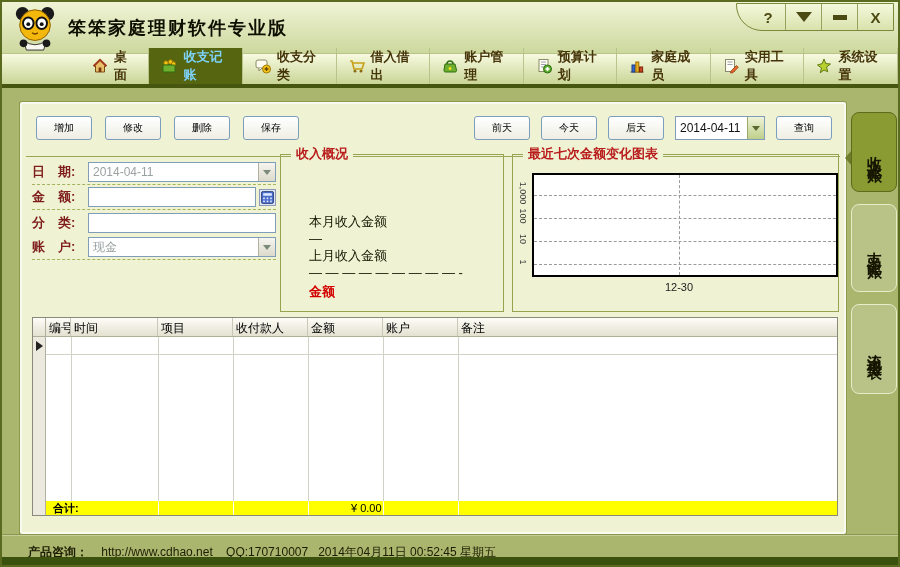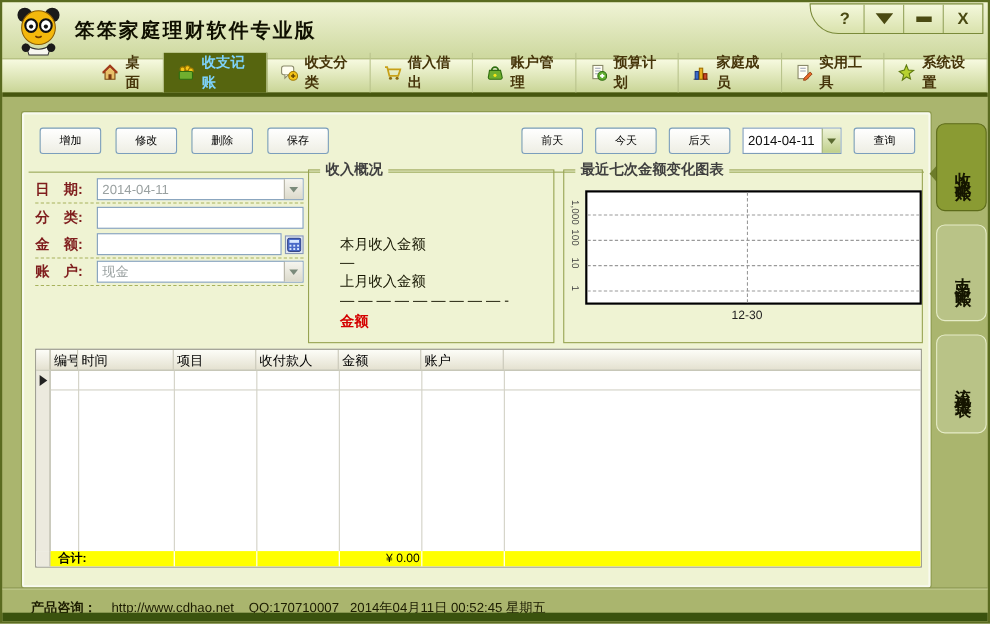--- a/index.html
+++ b/index.html
@@ -67,21 +67,21 @@
                   border-left:1px solid #b3b1a2; display:flex; align-items:center; justify-content:center; }
   .combo .arrow .chev { border-top-color:#7a8a7a; }
   .tinput { flex:1; height:20px; border:1px solid #7f9db9; background:#fff; font-size:12px;
             padding:0 4px; font-family:inherit; min-width:0; }
   .calc-btn { flex:none; margin-left:3px; width:17px; height:17px; border:1px solid #8a9ab8;
               background:#dfe6f2; display:flex; align-items:center; justify-content:center; cursor:pointer; }
 
   
   .groupbox { position:absolute; top:50px; height:158px; border:1px solid #97a351; }
   .gb-legend { position:absolute; top:-8px; left:10px; background:#eff3d3; padding:0 5px;
-               font-size:13px; font-weight:bold; color:#404040; line-height:14px; }
+               font-size:13px; font-weight:bold; color:#b91c1c; line-height:14px; }
   .gb-income { left:258px; width:224px; }
   .income-lines { position:absolute; left:28px; top:58px; font-size:13px; color:#151500; line-height:17px; }
   .red-amount { color:#d40000; font-weight:bold; margin-top:2px; }
   .gb-chart { left:490px; width:327px; }
   .plot { position:absolute; left:19px; top:18px; width:306px; height:104px; background:#fff;
           border:2px solid #000; }
   .hl { position:absolute; left:0; right:0; border-top:1px dashed #9a9a9a; }
   .vl { position:absolute; top:0; bottom:0; border-left:1px dashed #9a9a9a; }
   .ylab { position:absolute; transform:translate(-50%,-50%) rotate(90deg); font-size:9px;
           color:#3a3a3a; white-space:nowrap; }
@@ -269,40 +269,40 @@
     <div class="form">
       <div class="frow dashed">
         <span class="flabel">日　期:</span>
         <div class="combo">
           <span class="val">2014-04-11</span>
           <span class="arrow">
               <span class="chev"></span>
             </span>
         </div>
       </div>
-      <div class="frow">
-        <span class="flabel">分　类:</span>
-        <input class="tinput" value="" style="">
-      </div>
       <div class="frow dashed">
         <span class="flabel">金　额:</span>
         <input class="tinput" value="" style="">
         <span class="calc-btn">
           <svg width="13" height="13" viewBox="0 0 15 15">
               <rect x="0.5" y="0.5" width="14" height="14" rx="2" fill="#4a6ac8" stroke="#2a3a78"></rect>
               <rect x="2.5" y="2.5" width="10" height="3" fill="#d8e8ff"></rect>
               <rect x="2.5" y="7.5" width="2" height="2" fill="#d8e8ff"></rect>
               <rect x="6.5" y="7.5" width="2" height="2" fill="#d8e8ff"></rect>
               <rect x="10.5" y="7.5" width="2" height="2" fill="#d8e8ff"></rect>
               <rect x="2.5" y="11" width="2" height="2" fill="#d8e8ff"></rect>
               <rect x="6.5" y="11" width="2" height="2" fill="#d8e8ff"></rect>
               <rect x="10.5" y="11" width="2" height="2" fill="#d8e8ff"></rect>
             </svg>
         </span>
       </div>
+      <div class="frow">
+        <span class="flabel">分　类:</span>
+        <input class="tinput" value="" style="">
+      </div>
       <div class="frow dashed">
         <span class="flabel">账　户:</span>
         <div class="combo">
           <span class="val">现金</span>
           <span class="arrow">
               <span class="chev"></span>
             </span>
         </div>
       </div>
     </div>
@@ -336,20 +336,21 @@
 
     <div class="grid">
       <div class="grid-header">
         <div class="gutter-h"></div>
         <div class="gh-cell" style="width:25px">编号</div>
         <div class="gh-cell" style="width:87px">时间</div>
         <div class="gh-cell" style="width:75px">项目</div>
         <div class="gh-cell" style="width:75px">收付款人</div>
         <div class="gh-cell" style="width:75px">金额</div>
         <div class="gh-cell" style="width:75px">账户</div>
+        <div class="gh-cell" style="flex:1; border-right:none">备注</div>
       </div>
       <div class="grid-body">
         <div class="gutter-b">
           <span class="row-pointer"></span>
         </div>
         <div class="gvl" style="left:38px"></div>
         <div class="gvl" style="left:125px"></div>
         <div class="gvl" style="left:200px"></div>
         <div class="gvl" style="left:275px"></div>
         <div class="gvl" style="left:350px"></div>

